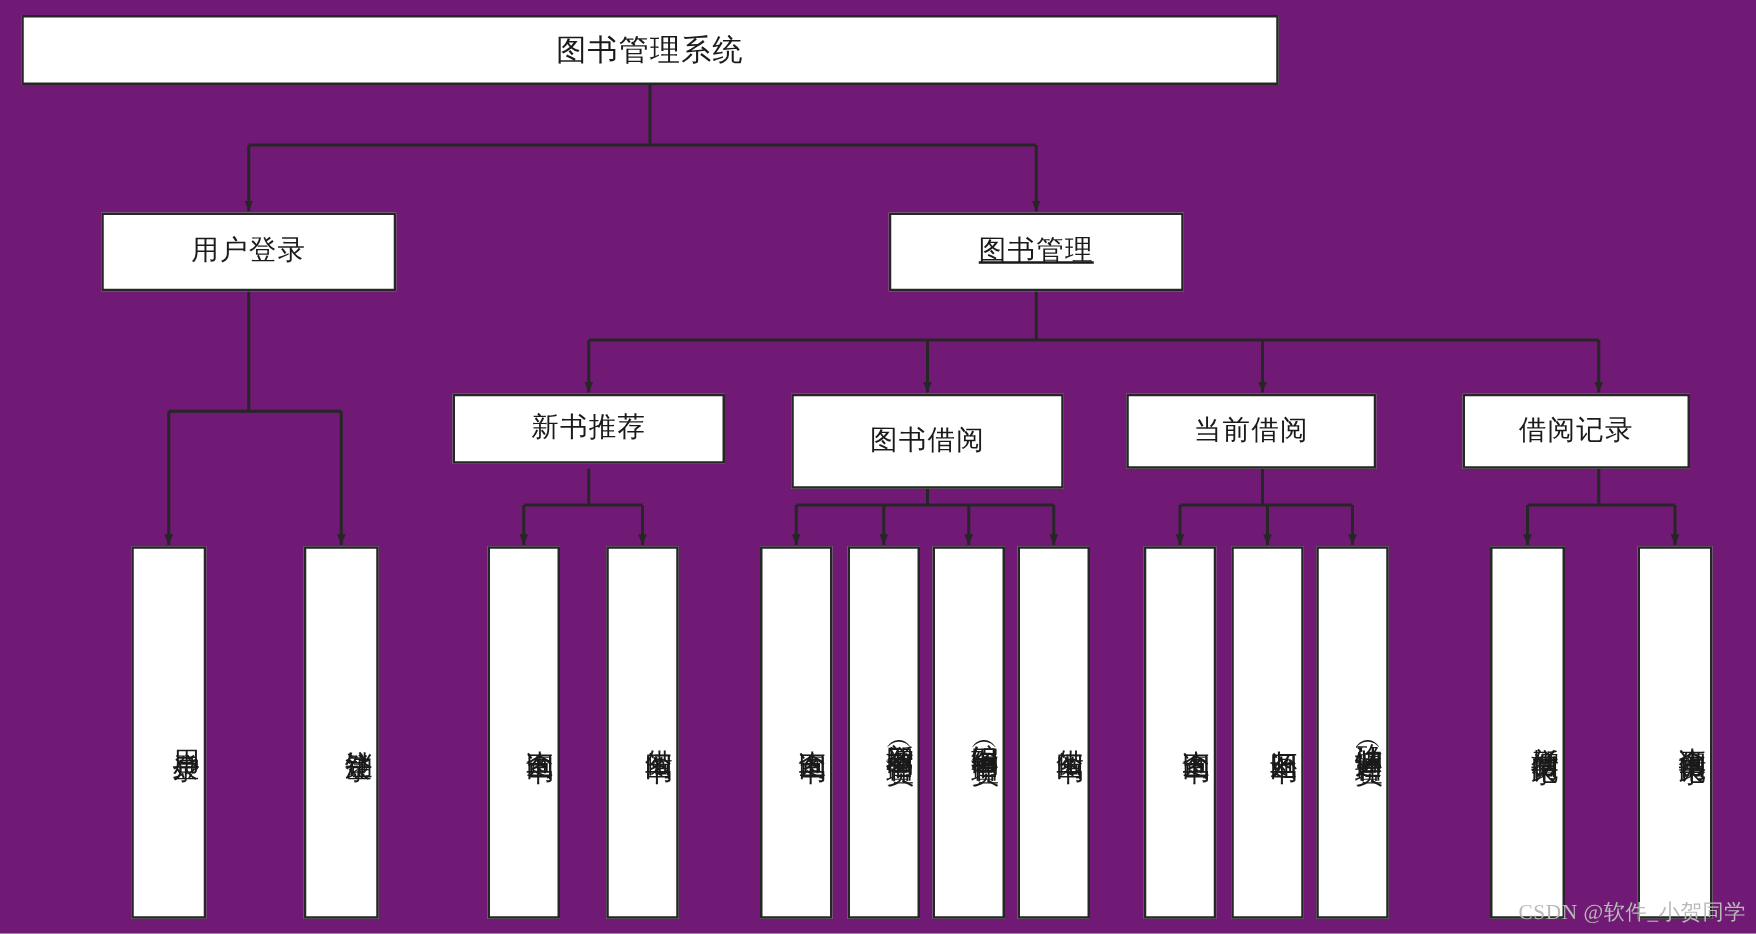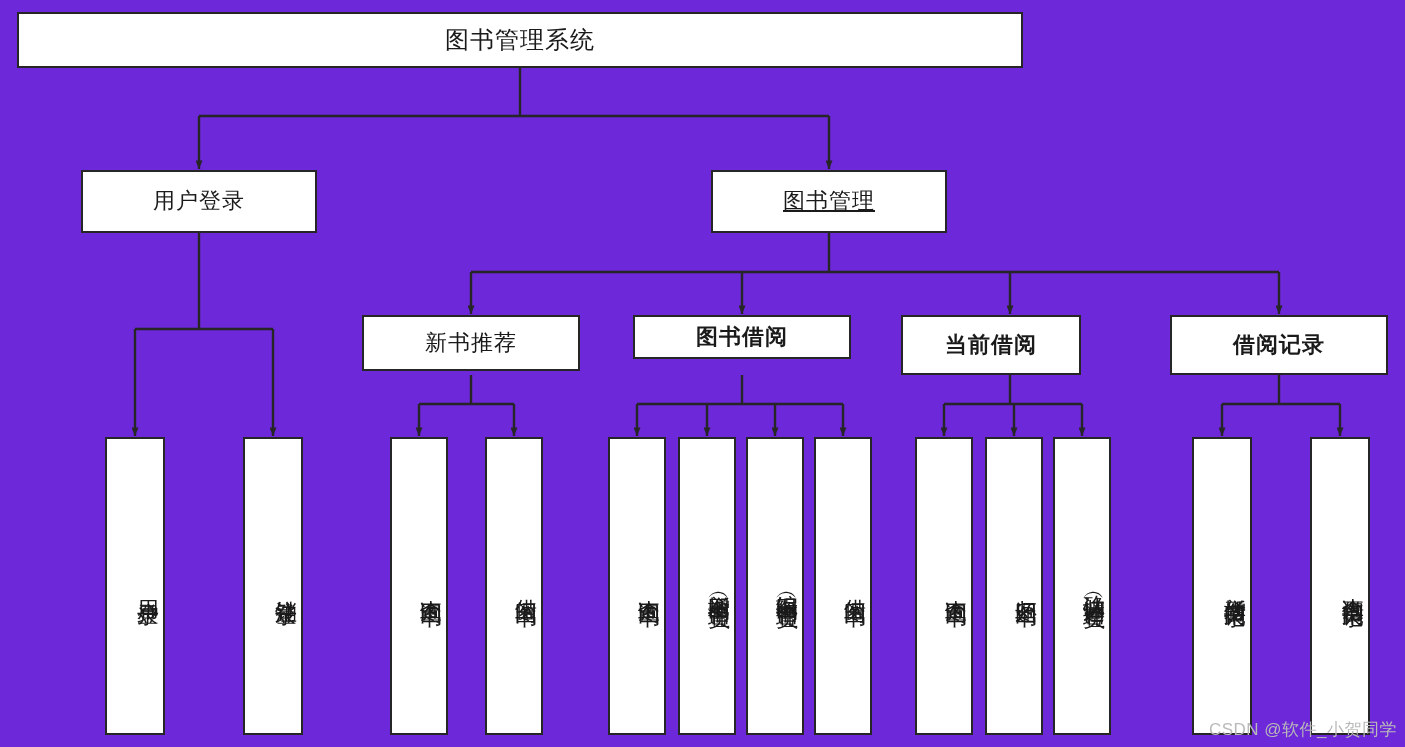--- a/index.html
+++ b/index.html
@@ -8,21 +8,21 @@
     padding: 0;
     background: #ffffff;
   }
   body {
     font-family: "DejaVu Sans", "Liberation Sans", sans-serif;
   }
   #canvas {
     position: relative;
     width: 1405px;
     height: 747px;
-    background: #6d28d9;
+    background: #701a75;
     overflow: hidden;
   }
   #edges {
     position: absolute;
     left: 0;
     top: 0;
     width: 1405px;
     height: 747px;
     pointer-events: none;
   }
@@ -62,21 +62,21 @@
     font-size: 24px;
   }
   #watermark {
     position: absolute;
     right: 8px;
     bottom: 6px;
     font-size: 17px;
     color: #b9b9b9;
     letter-spacing: 0.5px;
     white-space: nowrap;
-    font-family: Liberation Sans, sans-serif;
+    font-family: Liberation Serif, serif;
   }
 </style>
 </head>
 <body>
 
 <div id="canvas">
   <svg id="edges" viewBox="0 0 1405 747" xmlns="http://www.w3.org/2000/svg">
     <defs>
       <marker id="arrowhead" markerWidth="7" markerHeight="9" refX="3.5" refY="8.6" orient="0" markerUnits="userSpaceOnUse">
         <polygon points="0,0 7,0 3.5,8.6" fill="#262626"></polygon>
@@ -125,27 +125,27 @@
       </div>
       <div class="node horiz" style="left: 81px; top: 170px; width: 236px; height: 63px;">
         <span>用户登录</span>
       </div>
       <div class="node horiz" style="left: 711px; top: 170px; width: 236px; height: 63px; text-decoration: underline;">
         <span>图书管理</span>
       </div>
       <div class="node horiz" style="left: 362px; top: 315px; width: 218px; height: 56px;">
         <span>新书推荐</span>
       </div>
-      <div class="node horiz" style="left: 633px; top: 315px; width: 218px; height: 44px; font-weight: bold;">
+      <div class="node horiz" style="left: 633px; top: 315px; width: 218px; height: 76px;">
         <span>图书借阅</span>
       </div>
-      <div class="node horiz" style="left: 901px; top: 315px; width: 180px; height: 60px; font-weight: bold;">
+      <div class="node horiz" style="left: 901px; top: 315px; width: 200px; height: 60px;">
         <span>当前借阅</span>
       </div>
-      <div class="node horiz" style="left: 1170px; top: 315px; width: 218px; height: 60px; font-weight: bold;">
+      <div class="node horiz" style="left: 1170px; top: 315px; width: 182px; height: 60px;">
         <span>借阅记录</span>
       </div>
       <div class="node vert" style="left: 105px; top: 437px; width: 60px; height: 298px;">
         <span>用户登录</span>
       </div>
       <div class="node vert" style="left: 243px; top: 437px; width: 60px; height: 298px;">
         <span>注销登录</span>
       </div>
       <div class="node vert" style="left: 390px; top: 437px; width: 58px; height: 298px;">
         <span>查询图书</span>

